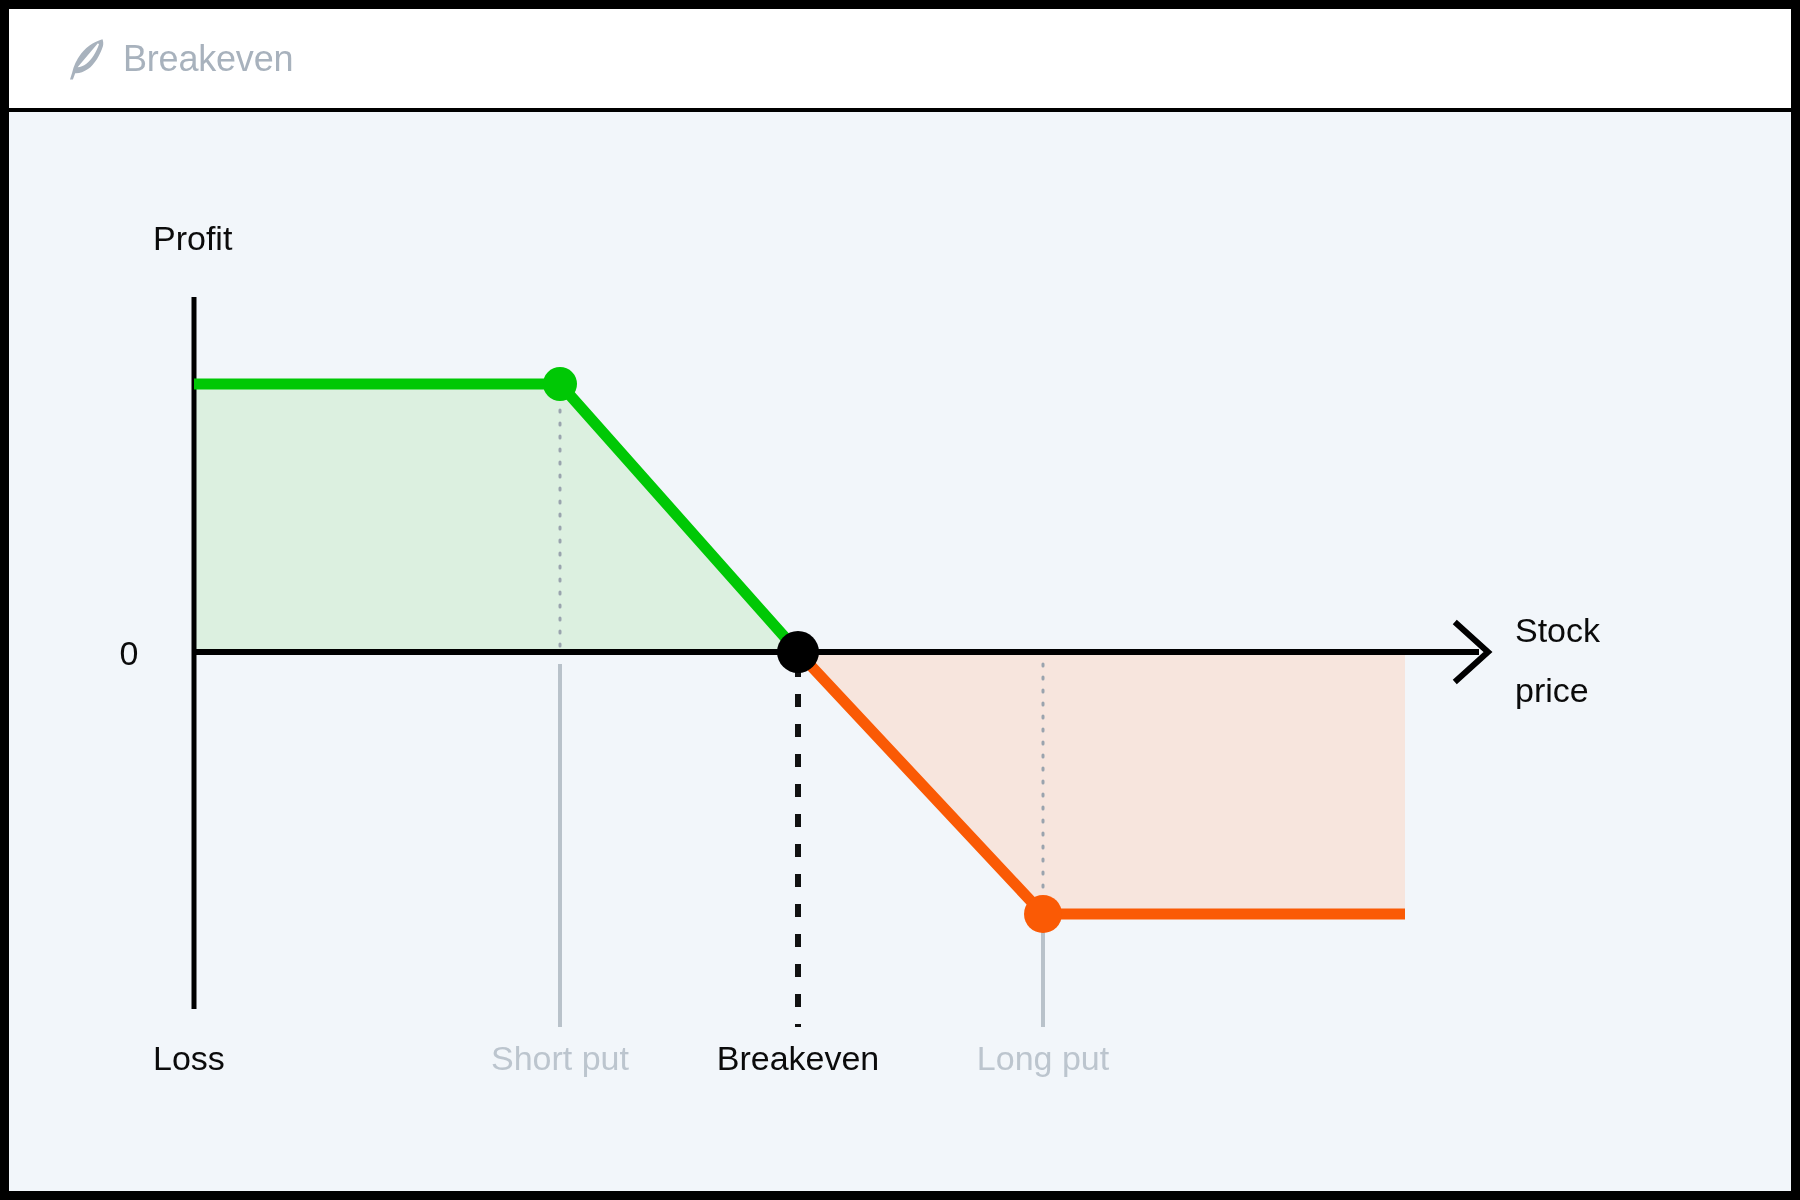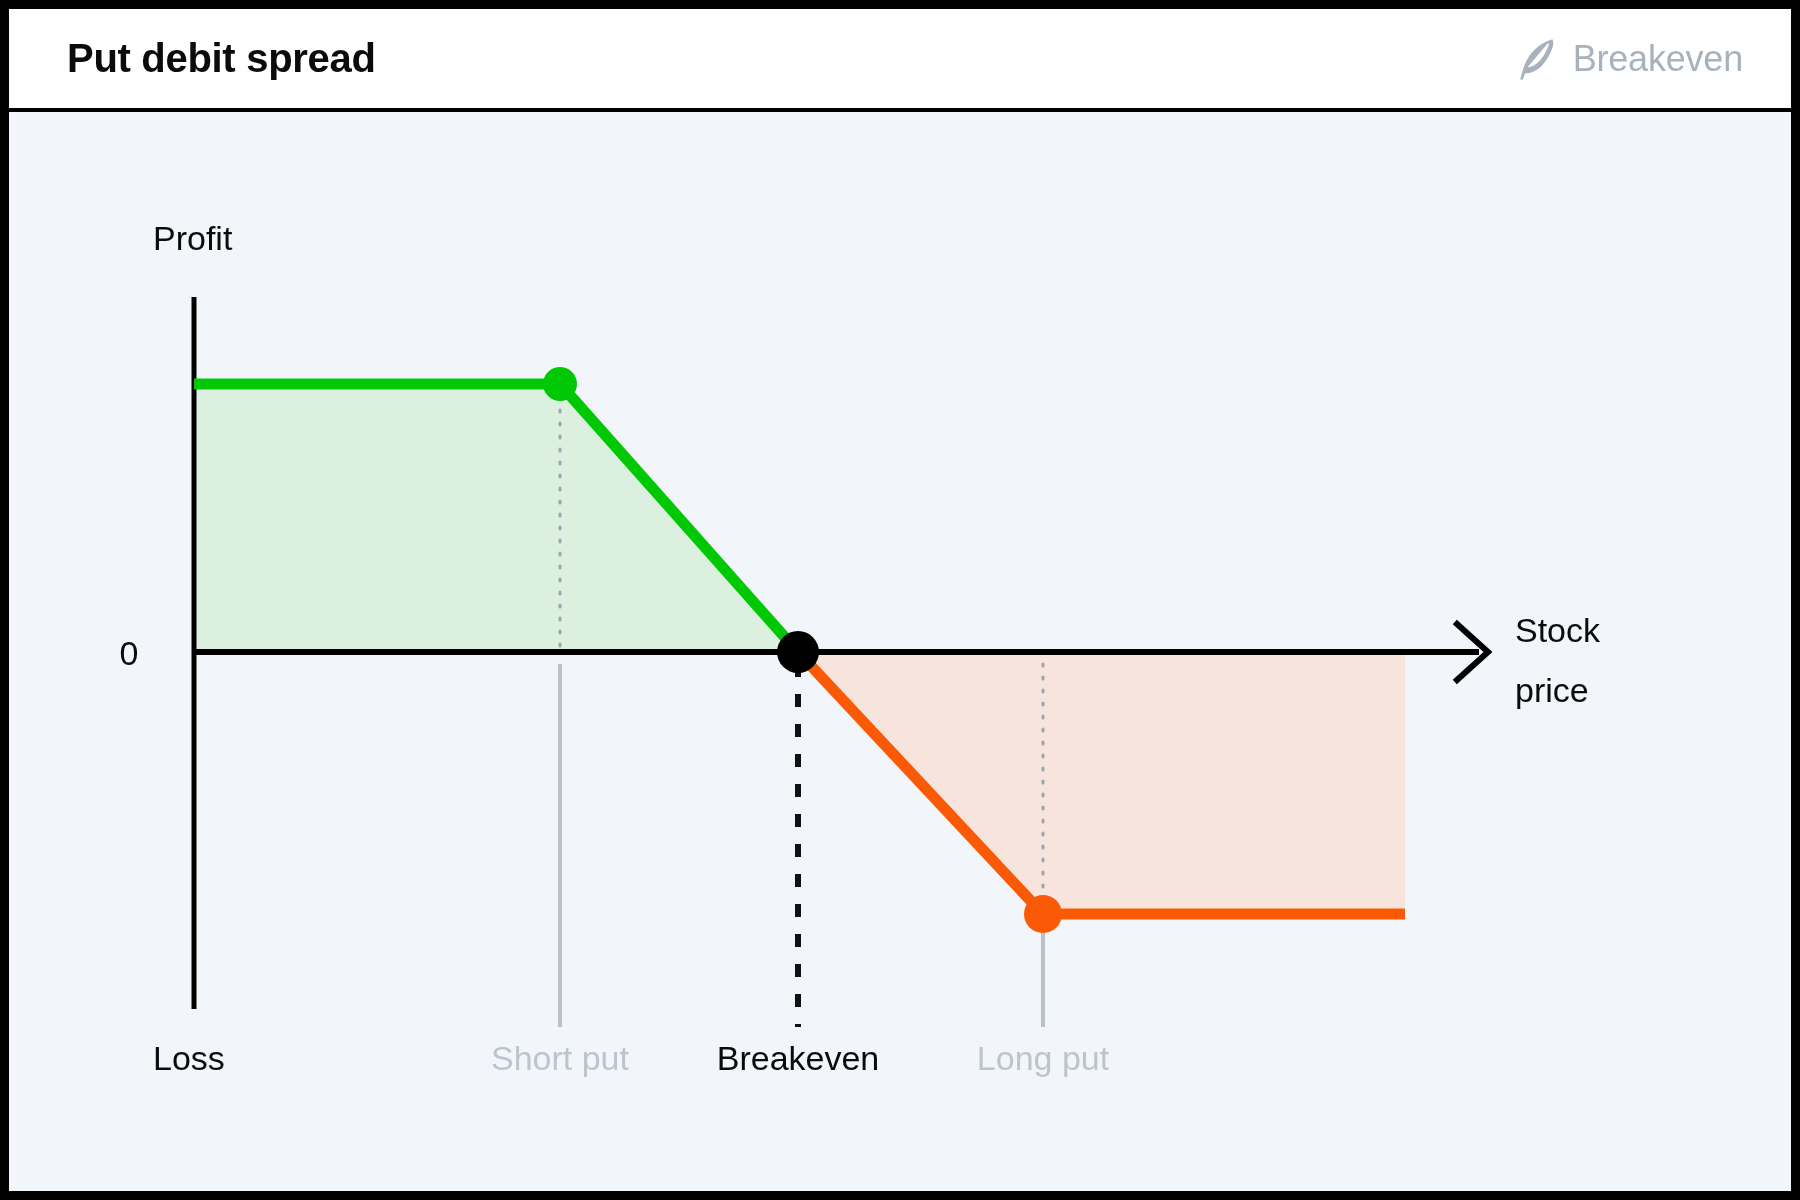--- a/index.html
+++ b/index.html
@@ -84,21 +84,20 @@
     font-size: 34px;
     fill: #bcc5ce;
   }
 </style>
 </head>
 <body>
 
 <div id="card">
 
   <div id="header">
-    <div id="title">Put debit spread</div>
     <div id="brand">
       <svg id="brand-icon" viewBox="0 0 40 44" xmlns="http://www.w3.org/2000/svg">
         <path d="M35.5 2.2 C30 3.4 20.5 8.6 14.2 16.4 C9.4 22.4 6.6 29.2 5.2 35.6 L3.0 42.4 L5.9 42.4 L8.2 36.3 C11.6 36.7 16.6 35.3 21.0 32.1 C27.6 27.3 33.2 18.0 35.9 9.2 C36.6 6.8 36.2 3.9 35.5 2.2 Z M32.0 7.2 C29.6 14.6 24.8 22.6 19.4 26.8 C16.5 29.0 13.3 30.2 10.6 30.3 L30.9 6.2 Z" fill="#a8b2bd"></path>
       </svg>
       <div id="brand-name">Breakeven</div>
     </div>
   </div>
 
   <div id="plot-area">
     <svg id="chart" viewBox="0 0 1782 1079" xmlns="http://www.w3.org/2000/svg">

